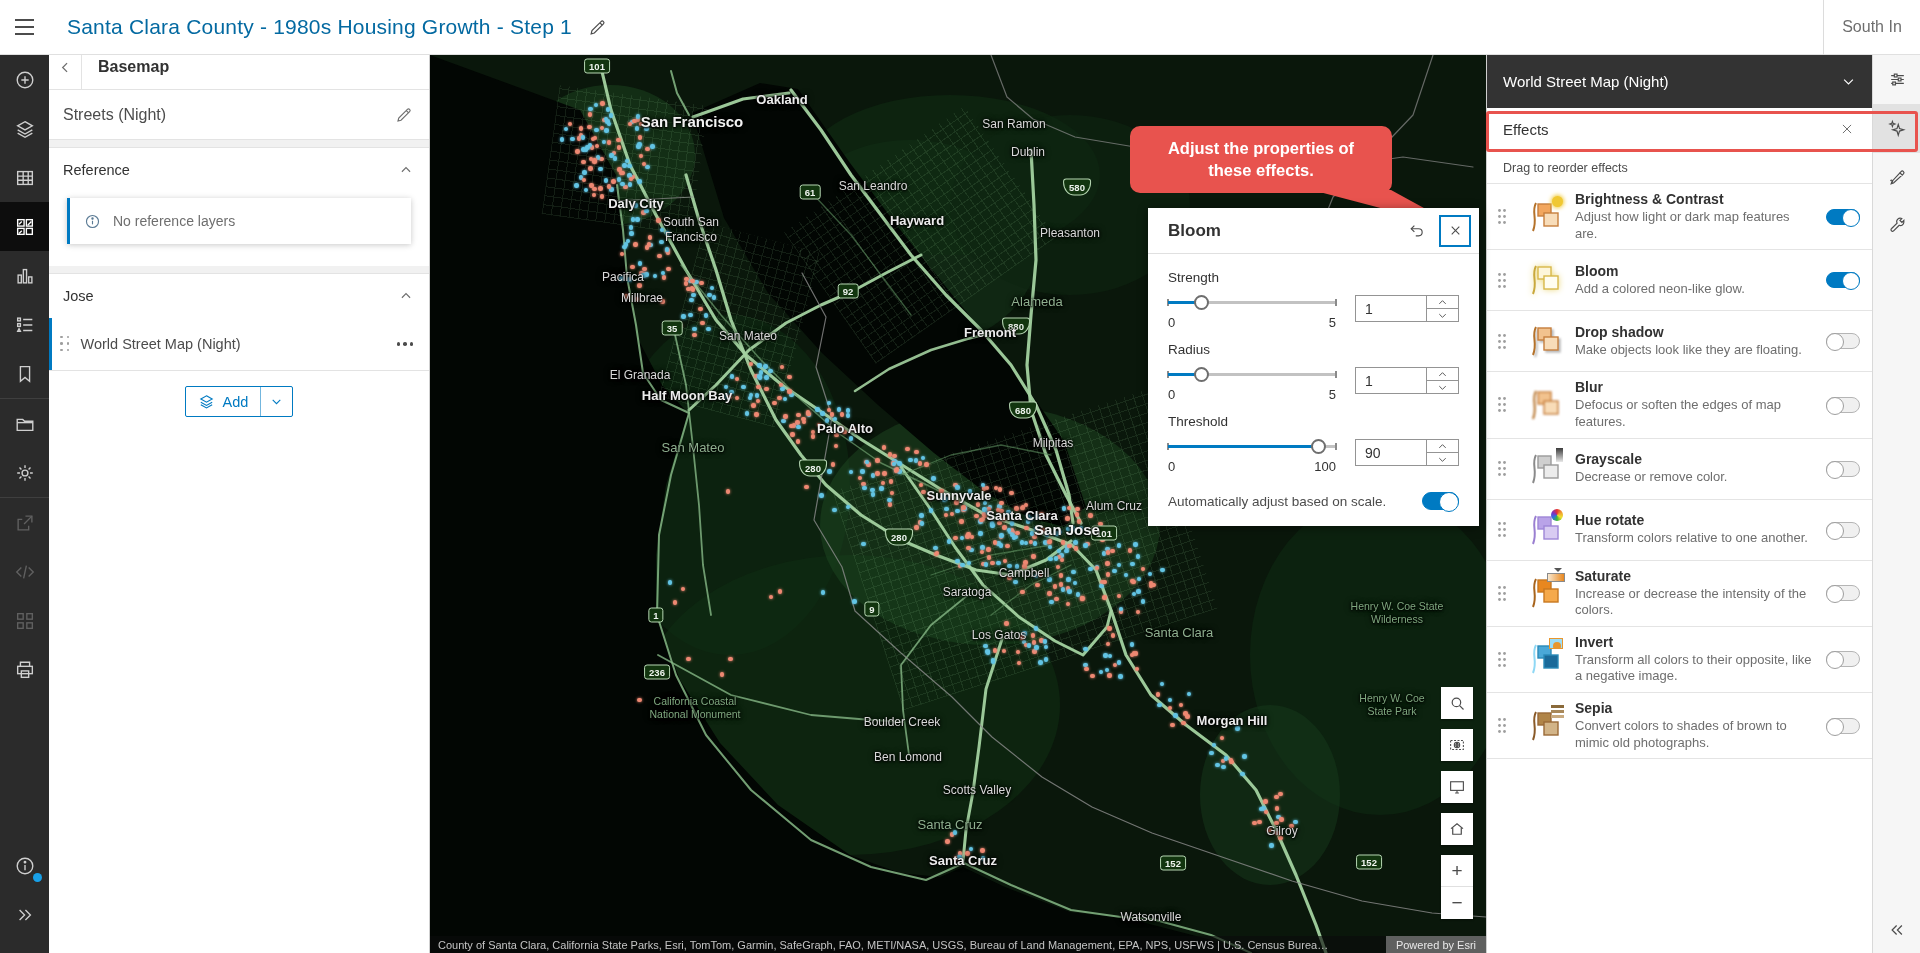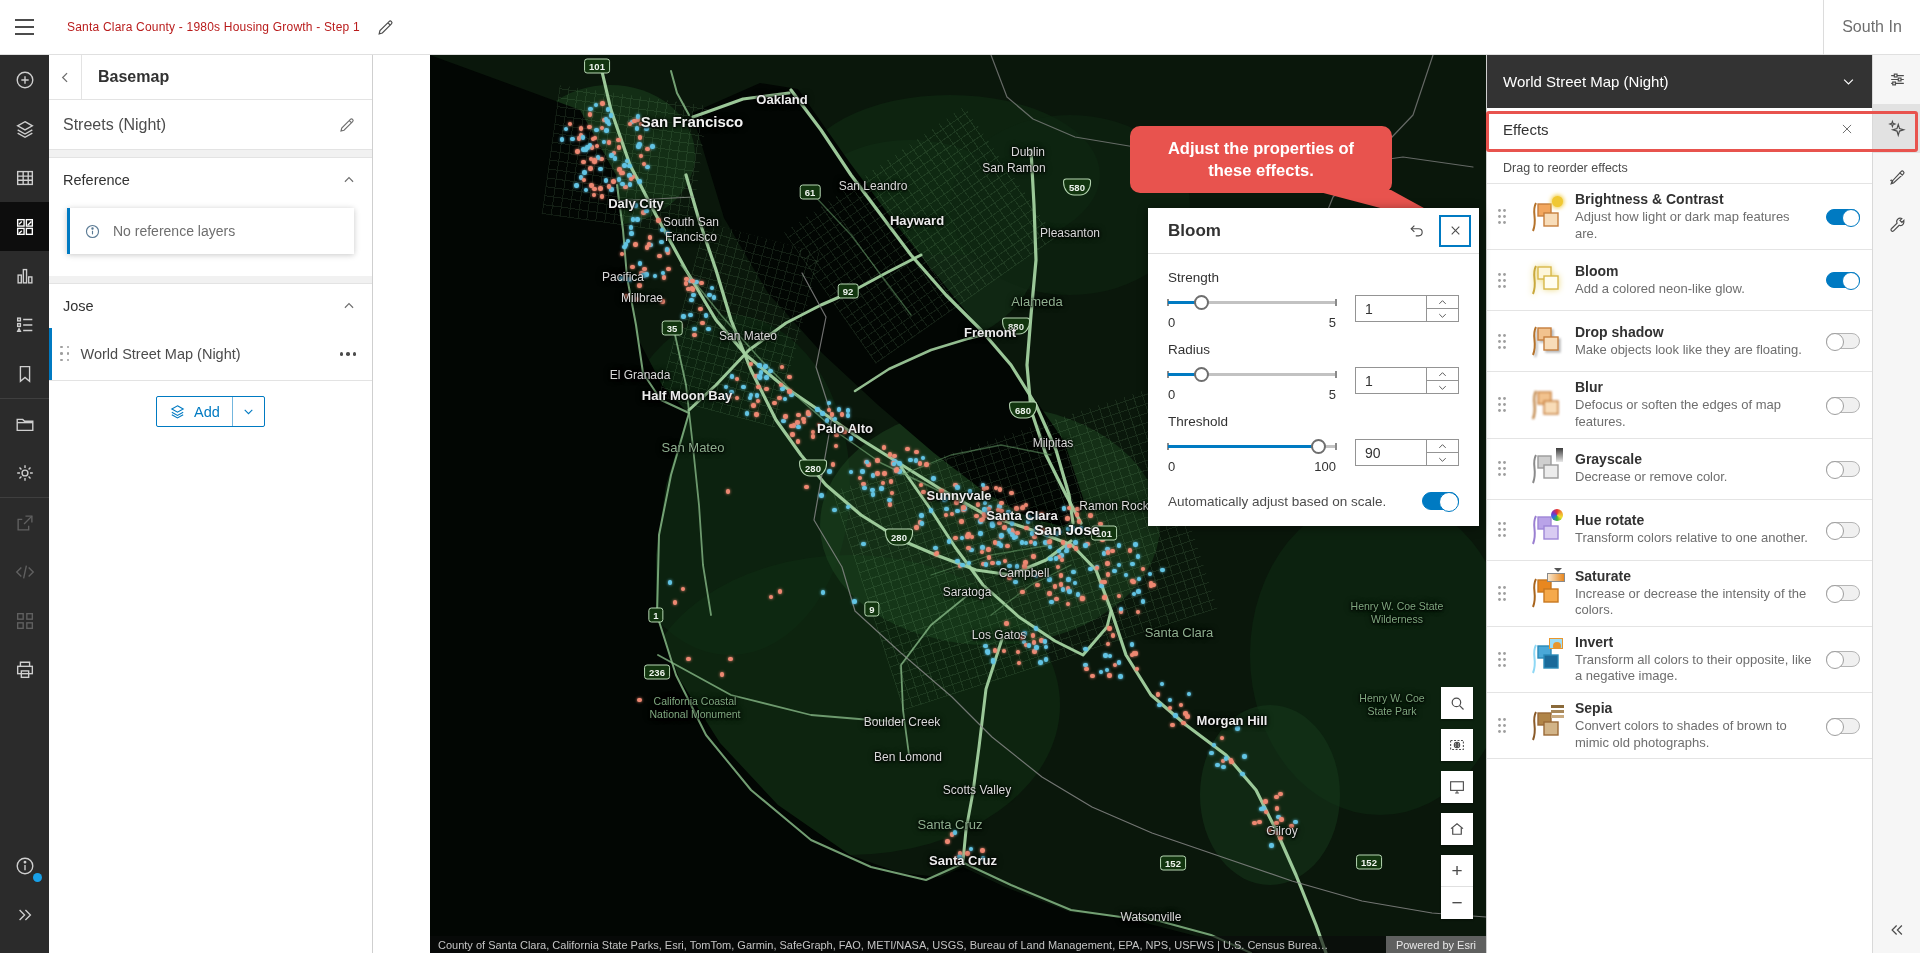--- a/index.html
+++ b/index.html
@@ -6,41 +6,41 @@
   html,body { width:1920px; height:953px; overflow:hidden; background:#fff;
     font-family:"Liberation Sans", sans-serif; }
   .app { position:relative; width:1920px; height:953px; background:#fff; }
 
   
   .topbar { position:absolute; top:0; left:0; width:1920px; height:55px; background:#fff;
     border-bottom:1px solid #e0e0e0; display:flex; align-items:center; z-index:10; }
   .hamburger { width:49px; height:55px; display:flex; flex-direction:column; justify-content:center;
     align-items:center; gap:5px; cursor:pointer; }
   .hamburger i { display:block; width:19px; height:2px; background:#4c4c4c; }
-  .app-title { font-size:12px; color:#b91c1c; margin-left:18px; letter-spacing:.2px; }
+  .app-title { font-size:21px; color:#0369a1; margin-left:18px; letter-spacing:.2px; }
   .title-pencil { margin-left:16px; color:#4c4c4c; display:flex; }
   .topbar-right { margin-left:auto; display:flex; align-items:center; height:100%; }
   .topbar-divider { width:1px; height:55px; background:#dcdcdc; }
   .signin { width:96px; text-align:center; font-size:16px; color:#6e6e6e; cursor:pointer; }
 
   
   .rail { position:absolute; top:55px; left:0; bottom:0; width:49px; background:#2b2b2b; z-index:5; }
   .rail-item { width:49px; height:49px; display:flex; align-items:center; justify-content:center;
     color:#cfcfcf; cursor:pointer; }
   .rail-item.active { background:#0d0d0d; color:#fff; }
   .rail-item.disabled { color:#606060; }
   .rail-sep { height:1px; background:#3f3f3f; margin:0 0; }
   .rail-bottom { position:absolute; left:0; bottom:14px; width:49px; }
   .rail svg { display:block; }
   .info-wrap { position:relative; }
   .info-dot { position:absolute; right:-6px; bottom:-5px; width:9px; height:9px; border-radius:50%;
     background:#18a0e8; }
 
   
-  .panel-left { position:absolute; top:55px; left:49px; bottom:0; width:324px; background:#fff;
+  .panel-left { position:absolute; top:45px; left:49px; bottom:0; width:381px; background:#fff;
     border-right:1px solid #cfcfcf; z-index:4; color:#4c4c4c; }
   .pl-header { height:45px; display:flex; align-items:stretch; border-bottom:1px solid #e3e3e3; }
   .pl-back { width:33px; display:flex; align-items:center; justify-content:center; color:#6e6e6e;
     border-right:1px solid #e3e3e3; cursor:pointer; }
   .pl-title { display:flex; align-items:center; padding-left:16px; font-size:16px; font-weight:bold; color:#323232; }
   .pl-style-row { height:50px; display:flex; align-items:center; justify-content:space-between;
     padding:0 16px 0 14px; border-bottom:1px solid #e3e3e3; }
   .pl-style-name { font-size:16px; color:#4c4c4c; }
   .pl-gap { height:8px; background:#f1f1f1; border-bottom:1px solid #e3e3e3; }
   .pl-sec-head { height:44px; display:flex; align-items:center; justify-content:space-between;
@@ -1066,41 +1066,41 @@
         <span class="shield interstate" style="left: 383px; top: 413px;">280</span>
         <span class="shield interstate" style="left: 469px; top: 482px;">280</span>
         <span class="shield" style="left: 674px; top: 478px;">101</span>
         <span class="shield" style="left: 442px; top: 554px;">9</span>
         <span class="shield" style="left: 226px; top: 560px;">1</span>
         <span class="shield" style="left: 227px; top: 617px;">236</span>
         <span class="shield" style="left: 743px; top: 808px;">152</span>
         <span class="shield" style="left: 939px; top: 807px;">152</span>
         <span class="map-label city-lg" style="left: 262px; top: 66px;">San Francisco</span>
         <span class="map-label city" style="left: 352px; top: 44px;">Oakland</span>
-        <span class="map-label city-sm" style="left: 584px; top: 69px; margin-top: 44px;">San Ramon</span>
+        <span class="map-label city-sm" style="left: 584px; top: 69px;">San Ramon</span>
         <span class="map-label city-sm" style="left: 598px; top: 97px;">Dublin</span>
         <span class="map-label city-sm" style="left: 443px; top: 131px;">San Leandro</span>
         <span class="map-label city" style="left: 206px; top: 148px;">Daly City</span>
         <span class="map-label city-sm wrap" style="left: 261px; top: 175px; width: 96px;">South San Francisco</span>
         <span class="map-label city" style="left: 487px; top: 165px;">Hayward</span>
         <span class="map-label city-sm" style="left: 640px; top: 178px;">Pleasanton</span>
         <span class="map-label city-sm" style="left: 193px; top: 222px;">Pacifica</span>
         <span class="map-label city-sm" style="left: 212px; top: 243px;">Millbrae</span>
         <span class="map-label county" style="left: 607px; top: 246px;">Alameda</span>
         <span class="map-label city" style="left: 560px; top: 277px;">Fremont</span>
         <span class="map-label city-sm" style="left: 318px; top: 281px;">San Mateo</span>
         <span class="map-label city-sm" style="left: 210px; top: 320px;">El Granada</span>
         <span class="map-label city" style="left: 257px; top: 340px;">Half Moon Bay</span>
         <span class="map-label city" style="left: 415px; top: 373px;">Palo Alto</span>
         <span class="map-label city-sm" style="left: 623px; top: 388px;">Milpitas</span>
         <span class="map-label county" style="left: 263px; top: 392px;">San Mateo</span>
         <span class="map-label city" style="left: 529px; top: 440px;">Sunnyvale</span>
         <span class="map-label city" style="left: 592px; top: 460px;">Santa Clara</span>
         <span class="map-label city-lg" style="left: 637px; top: 474px;">San Jose</span>
-        <span class="map-label city-sm" style="left: 684px; top: 451px;">Ramon Rock</span>
+        <span class="map-label city-sm" style="left: 684px; top: 451px;">Alum Cruz</span>
         <span class="map-label city-sm" style="left: 594px; top: 518px;">Campbell</span>
         <span class="map-label city-sm" style="left: 537px; top: 537px;">Saratoga</span>
         <span class="map-label park" style="left: 967px; top: 558px; width: 100px;">Henry W. Coe State Wilderness</span>
         <span class="map-label city-sm" style="left: 569px; top: 580px;">Los Gatos</span>
         <span class="map-label county" style="left: 749px; top: 577px;">Santa Clara</span>
         <span class="map-label park" style="left: 265px; top: 653px; width: 98px;">California Coastal National Monument</span>
         <span class="map-label park" style="left: 962px; top: 650px; width: 90px;">Henry W. Coe State Park</span>
         <span class="map-label city-sm" style="left: 472px; top: 667px;">Boulder Creek</span>
         <span class="map-label city" style="left: 802px; top: 665px;">Morgan Hill</span>
         <span class="map-label city-sm" style="left: 478px; top: 702px;">Ben Lomond</span>

